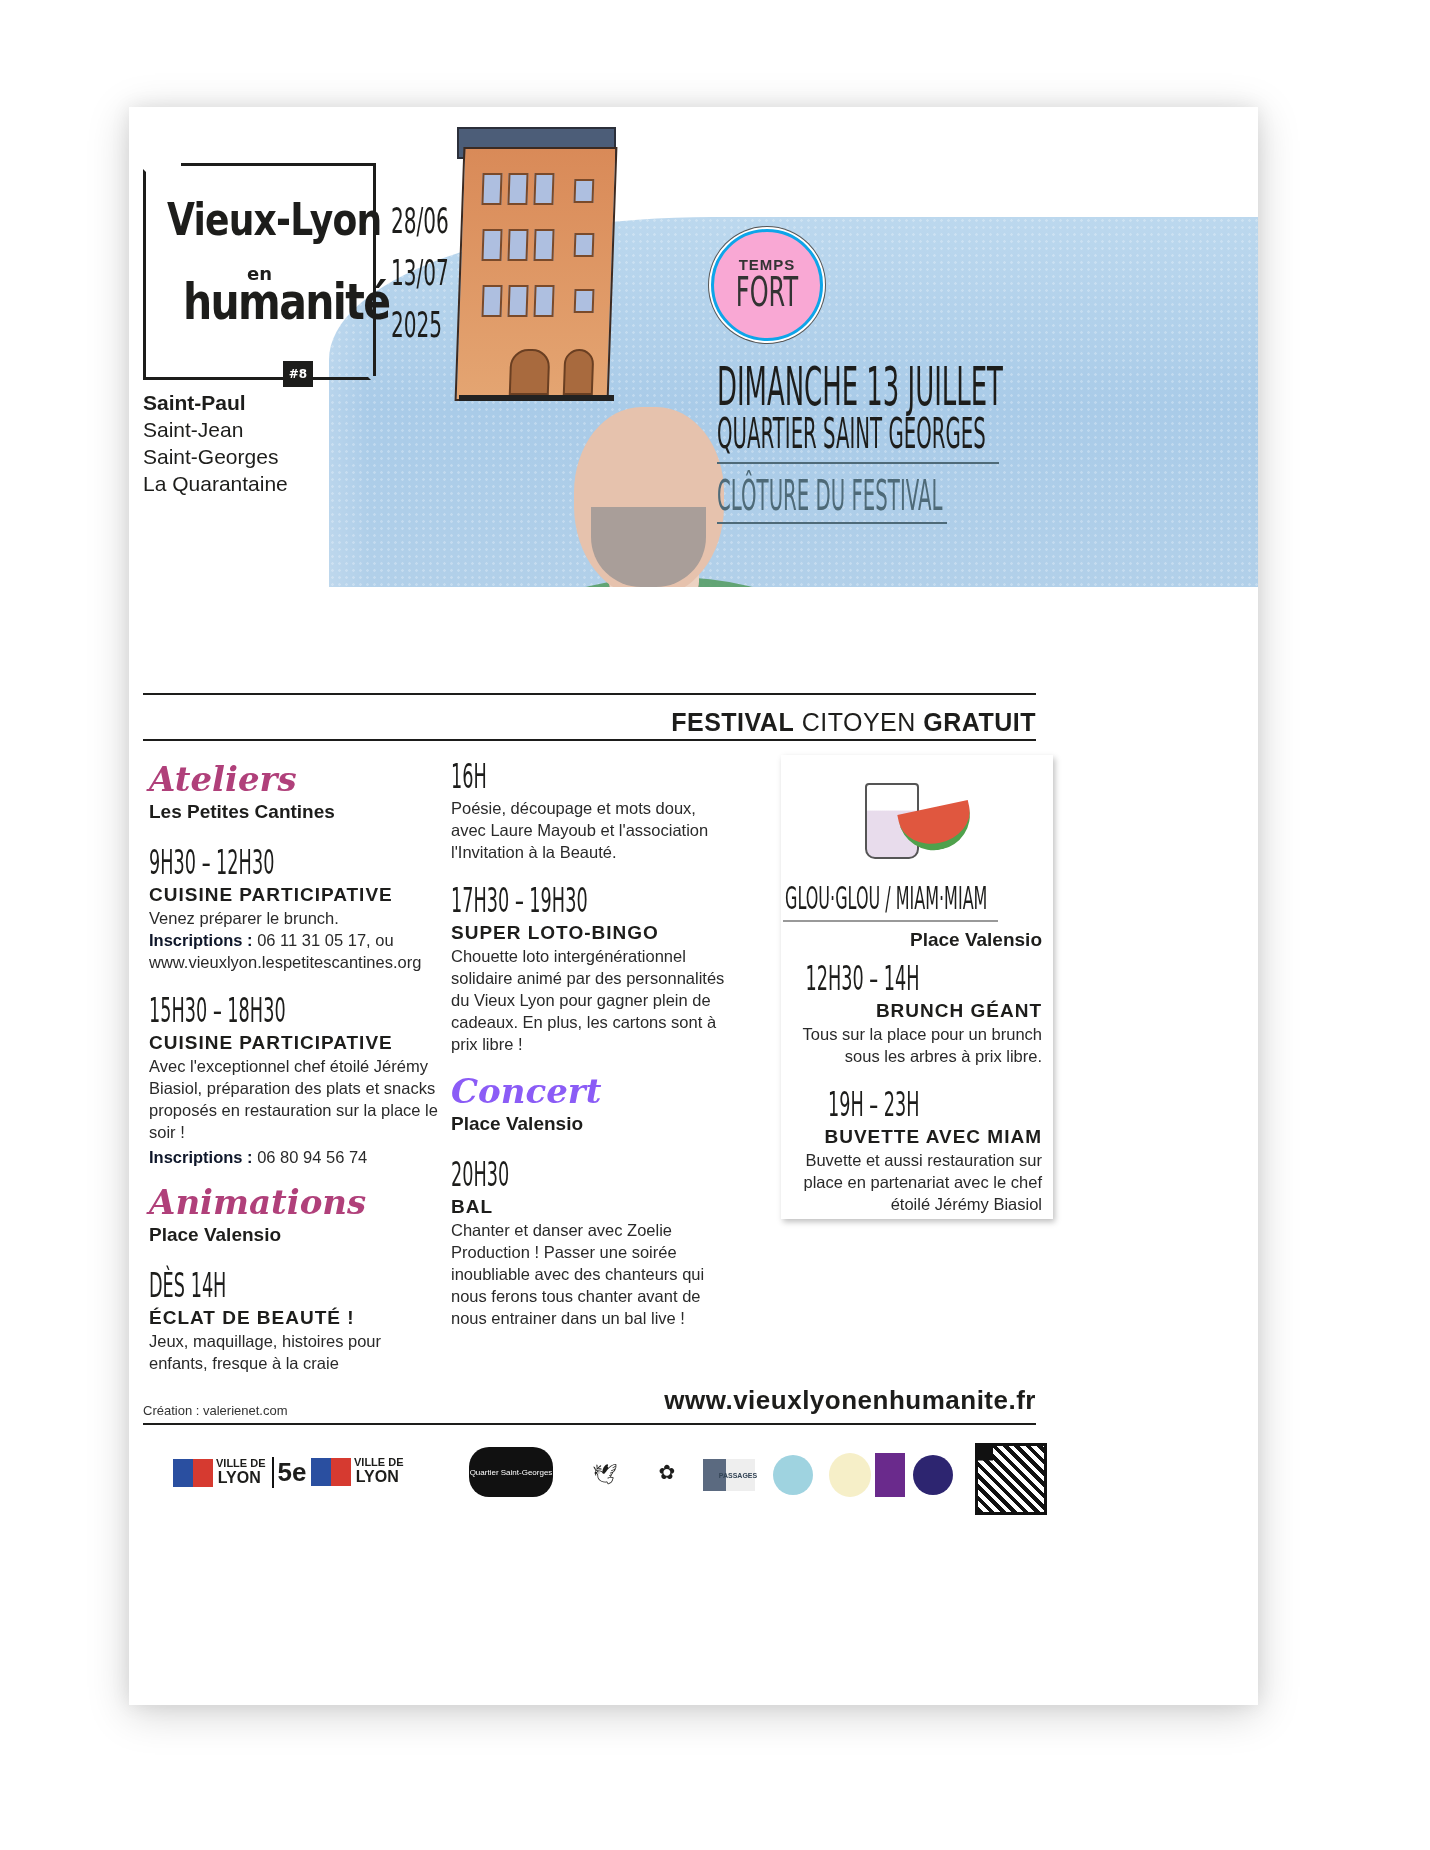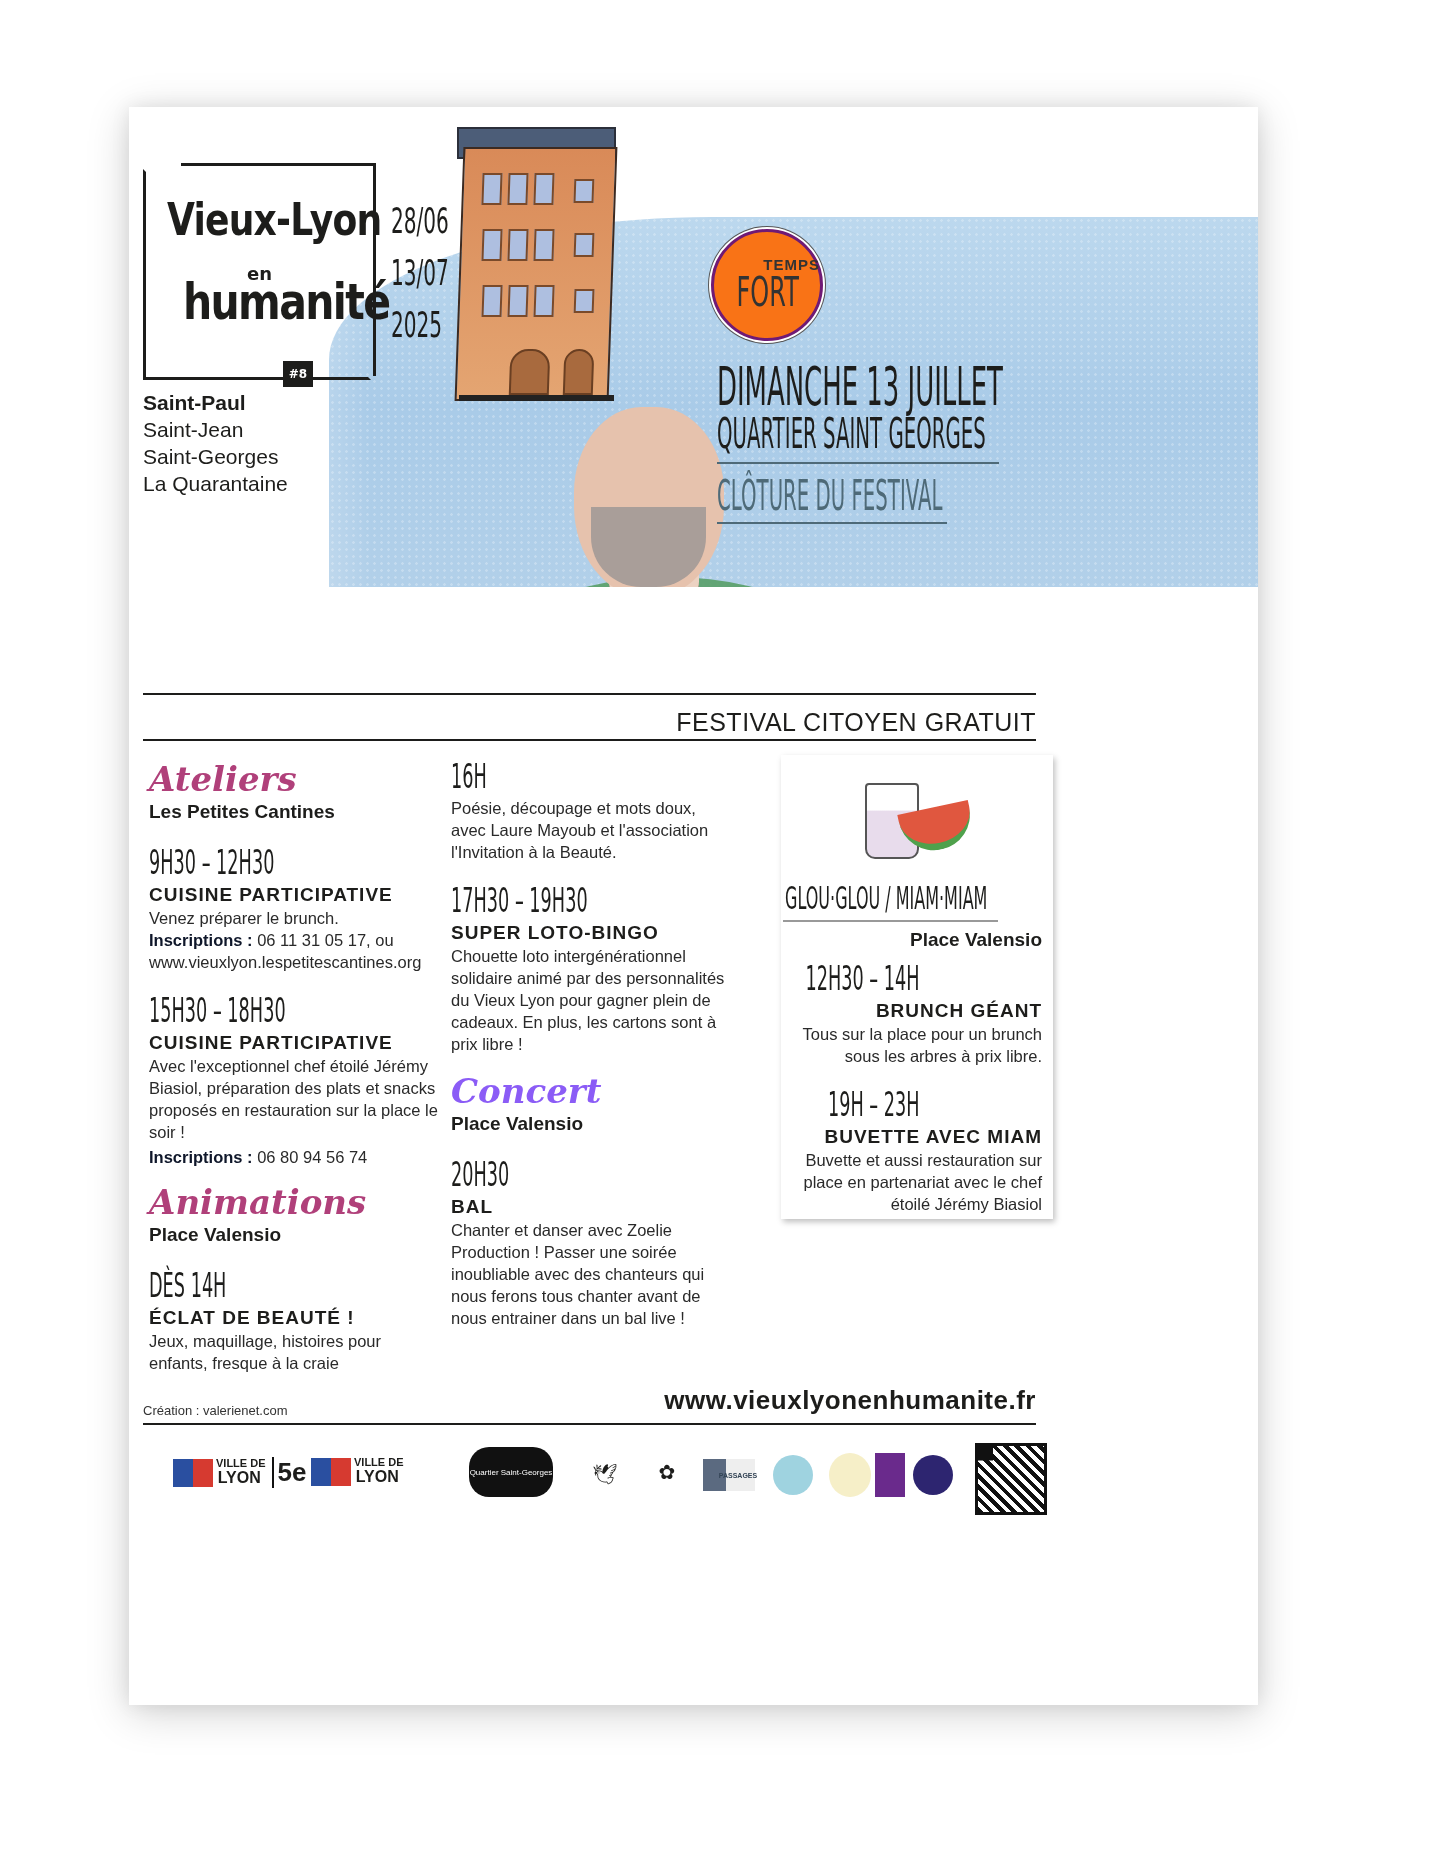--- a/index.html
+++ b/index.html
@@ -24,33 +24,33 @@
   .hatbrim{position:absolute;left:330px;top:288px;width:155px;height:6px;background:#222;}
   .logo-frame{position:absolute;left:14px;top:62px;width:222px;height:205px;border:3px solid #1d1d1b;border-top-color:transparent;border-right-color:transparent;}
   .logo-frame2{position:absolute;left:52px;top:56px;width:192px;height:210px;border-top:3px solid #1d1d1b;border-right:3px solid #1d1d1b;}
   .logo-title{position:absolute;left:38px;top:90px;font-family:"DejaVu Sans",sans-serif;font-weight:700;font-size:44px;line-height:46px;letter-spacing:-1px;transform:scaleX(0.82);transform-origin:left;}
   .logo-en{position:absolute;left:118px;top:156px;font-size:18px;font-weight:700;}
   .logo-hum{position:absolute;left:54px;top:166px;font-weight:700;font-size:50px;letter-spacing:-2px;transform:scaleX(0.82);transform-origin:left;}
   .badge8{position:absolute;left:154px;top:254px;width:30px;height:26px;background:#1d1d1b;color:#fff;font-size:12px;font-weight:700;display:flex;align-items:center;justify-content:center;}
   .dates{position:absolute;left:262px;top:88px;font-family:"DejaVu Sans Condensed","DejaVu Sans",sans-serif;font-size:36px;line-height:52px;transform:scaleX(0.62);transform-origin:left;}
   .places{position:absolute;left:14px;top:282px;font-family:"Liberation Sans",sans-serif;font-size:21px;line-height:27px;}
   .places .b{font-weight:700;}
-  .tf-circle{position:absolute;left:582px;top:122px;width:106px;height:106px;border-radius:50%;background:#f97316;border:3px solid #701a75;box-shadow:0 0 0 2px #fff,0 0 0 3px #555;text-align:right;}
+  .tf-circle{position:absolute;left:582px;top:122px;width:106px;height:106px;border-radius:50%;background:#f9a8d4;border:3px solid #0ea5e9;box-shadow:0 0 0 2px #fff,0 0 0 3px #555;text-align:center;}
   .tf-small{margin-top:24px;font-family:"Liberation Sans",sans-serif;font-size:15px;font-weight:700;letter-spacing:1px;color:#333;}
   .tf-big{font-size:40px;line-height:38px;transform:scaleX(0.6);color:#333;}
   .cond{font-family:"DejaVu Sans",sans-serif;transform-origin:left;display:inline-block;white-space:nowrap;}
   .dim{position:absolute;left:588px;top:248px;font-size:54px;transform:scaleX(0.48);color:#1d1d1b;}
   .quart{position:absolute;left:588px;top:302px;font-size:42px;transform:scaleX(0.47);color:#1d1d1b;}
   .hr1{position:absolute;left:588px;top:355px;width:282px;height:2px;background:#4e6a78;}
   .clot{position:absolute;left:588px;top:364px;font-size:42px;transform:scaleX(0.47);color:#4e6a78;}
   .hr2{position:absolute;left:588px;top:415px;width:230px;height:2px;background:#4e6a78;}
   
   .rule{position:absolute;left:14px;width:893px;height:2px;background:#1d1d1b;}
   .tag{position:absolute;right:222px;top:601px;font-family:"Liberation Sans",sans-serif;font-size:25px;letter-spacing:0.5px;}
-  .tag b{font-weight:400;}
+  .tag b{font-weight:700;}
   
   .col{position:absolute;font-family:"Liberation Sans",sans-serif;}
   .script{font-family:"DejaVu Serif",serif;font-style:italic;font-weight:700;font-size:34px;line-height:40px;}
   .pink{color:#b0407a;}
   .blue{color:#8b5cf6;}
   .sub{font-size:19px;font-weight:700;line-height:26px;color:#1d1d1b;}
   .time{font-family:"DejaVu Sans",sans-serif;font-size:34px;line-height:42px;transform:scaleX(0.52);transform-origin:left;white-space:nowrap;margin-top:16px;color:#1d1d1b;}
   .title{font-size:19px;font-weight:700;letter-spacing:1px;line-height:24px;}
   .desc{font-size:16.5px;line-height:22px;color:#2a2a2a;}
   .desc b{font-weight:700;color:#0f172a;}

